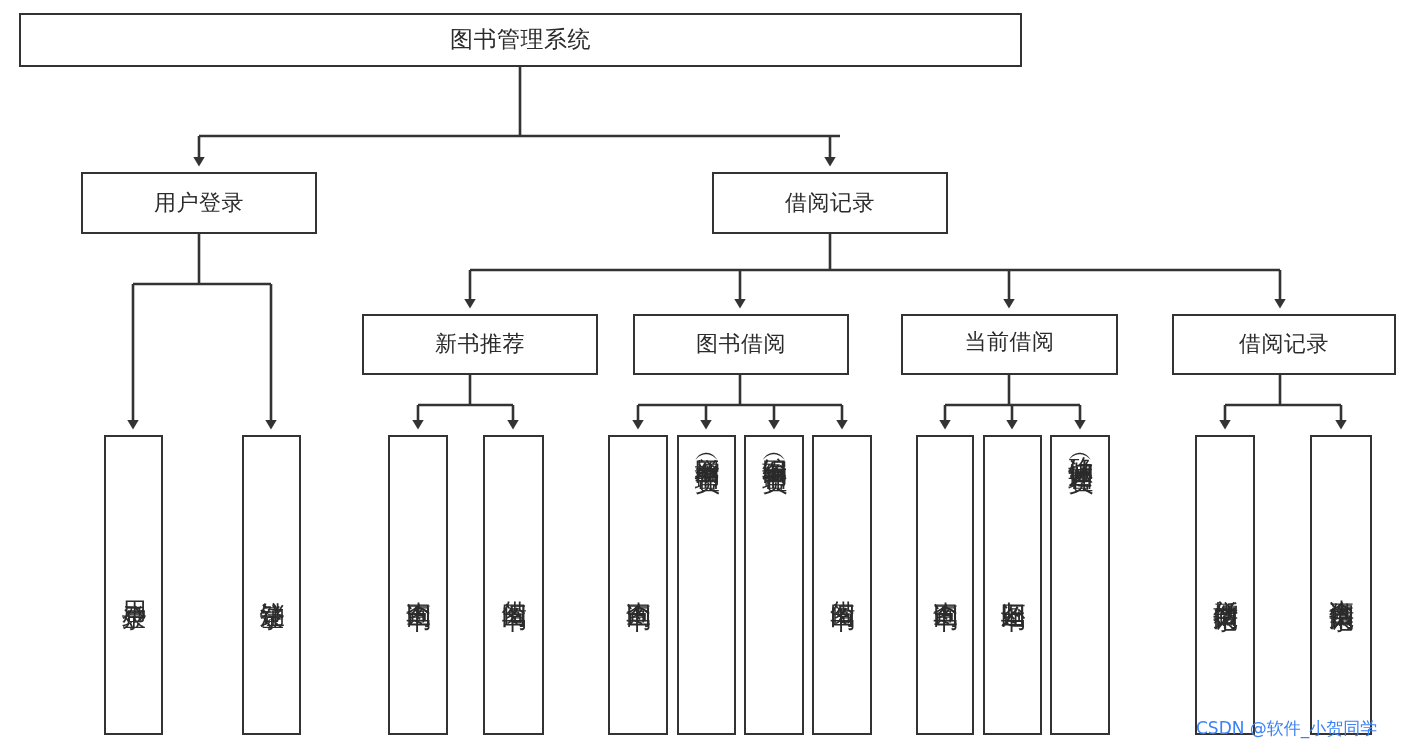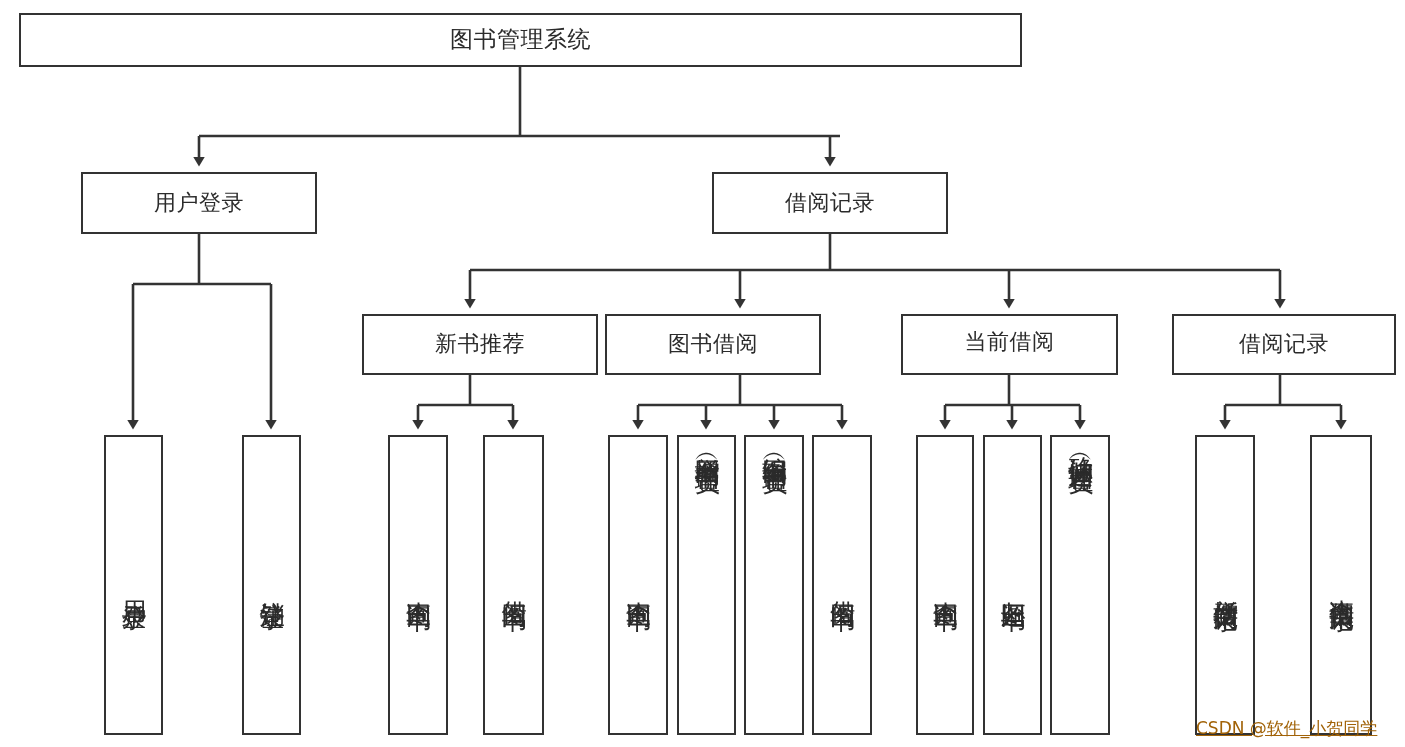--- a/index.html
+++ b/index.html
@@ -66,25 +66,24 @@
     white-space: nowrap;
   }
   .node.vert.centered {
     align-items: center;
   }
   .node.vert.topaligned {
     align-items: flex-start;
   }
   .watermark {
     position: absolute;
-    color: #a16207;
+    color: #3b82f6;
     font-size: 17px;
     white-space: nowrap;
     font-family: "DejaVu Sans", "Liberation Sans", sans-serif;
-    text-decoration: underline;
   }
 </style>
 </head>
 <body>
 
 <div id="diagram-root">
 
   <svg class="connector-layer" viewBox="0 0 1405 747" xmlns="http://www.w3.org/2000/svg">
     <defs>
       <marker id="arrowhead" markerWidth="10" markerHeight="12" refX="1.5" refY="6" orient="auto" markerUnits="userSpaceOnUse">
@@ -144,21 +143,21 @@
   </div>
 
   <div class="node horiz" style="left:712px; top:172px; width:236px; height:62px;">
     <span class="node-label">借阅记录</span>
   </div>
 
   <div class="node horiz" style="left:362px; top:314px; width:236px; height:61px;">
     <span class="node-label">新书推荐</span>
   </div>
 
-  <div class="node horiz" style="left:605px; top:314px; width:216px; height:61px;text-align:center;">
+  <div class="node horiz" style="left:633px; top:314px; width:216px; height:61px;text-align:center;">
     <span class="node-label">图书借阅</span>
   </div>
 
   <div class="node horiz" style="left:901px; top:314px; width:217px; height:61px;font-family:Liberation Mono, monospace;">
     <span class="node-label">当前借阅</span>
   </div>
 
   <div class="node horiz" style="left:1172px; top:314px; width:224px; height:61px;">
     <span class="node-label">借阅记录</span>
   </div>

